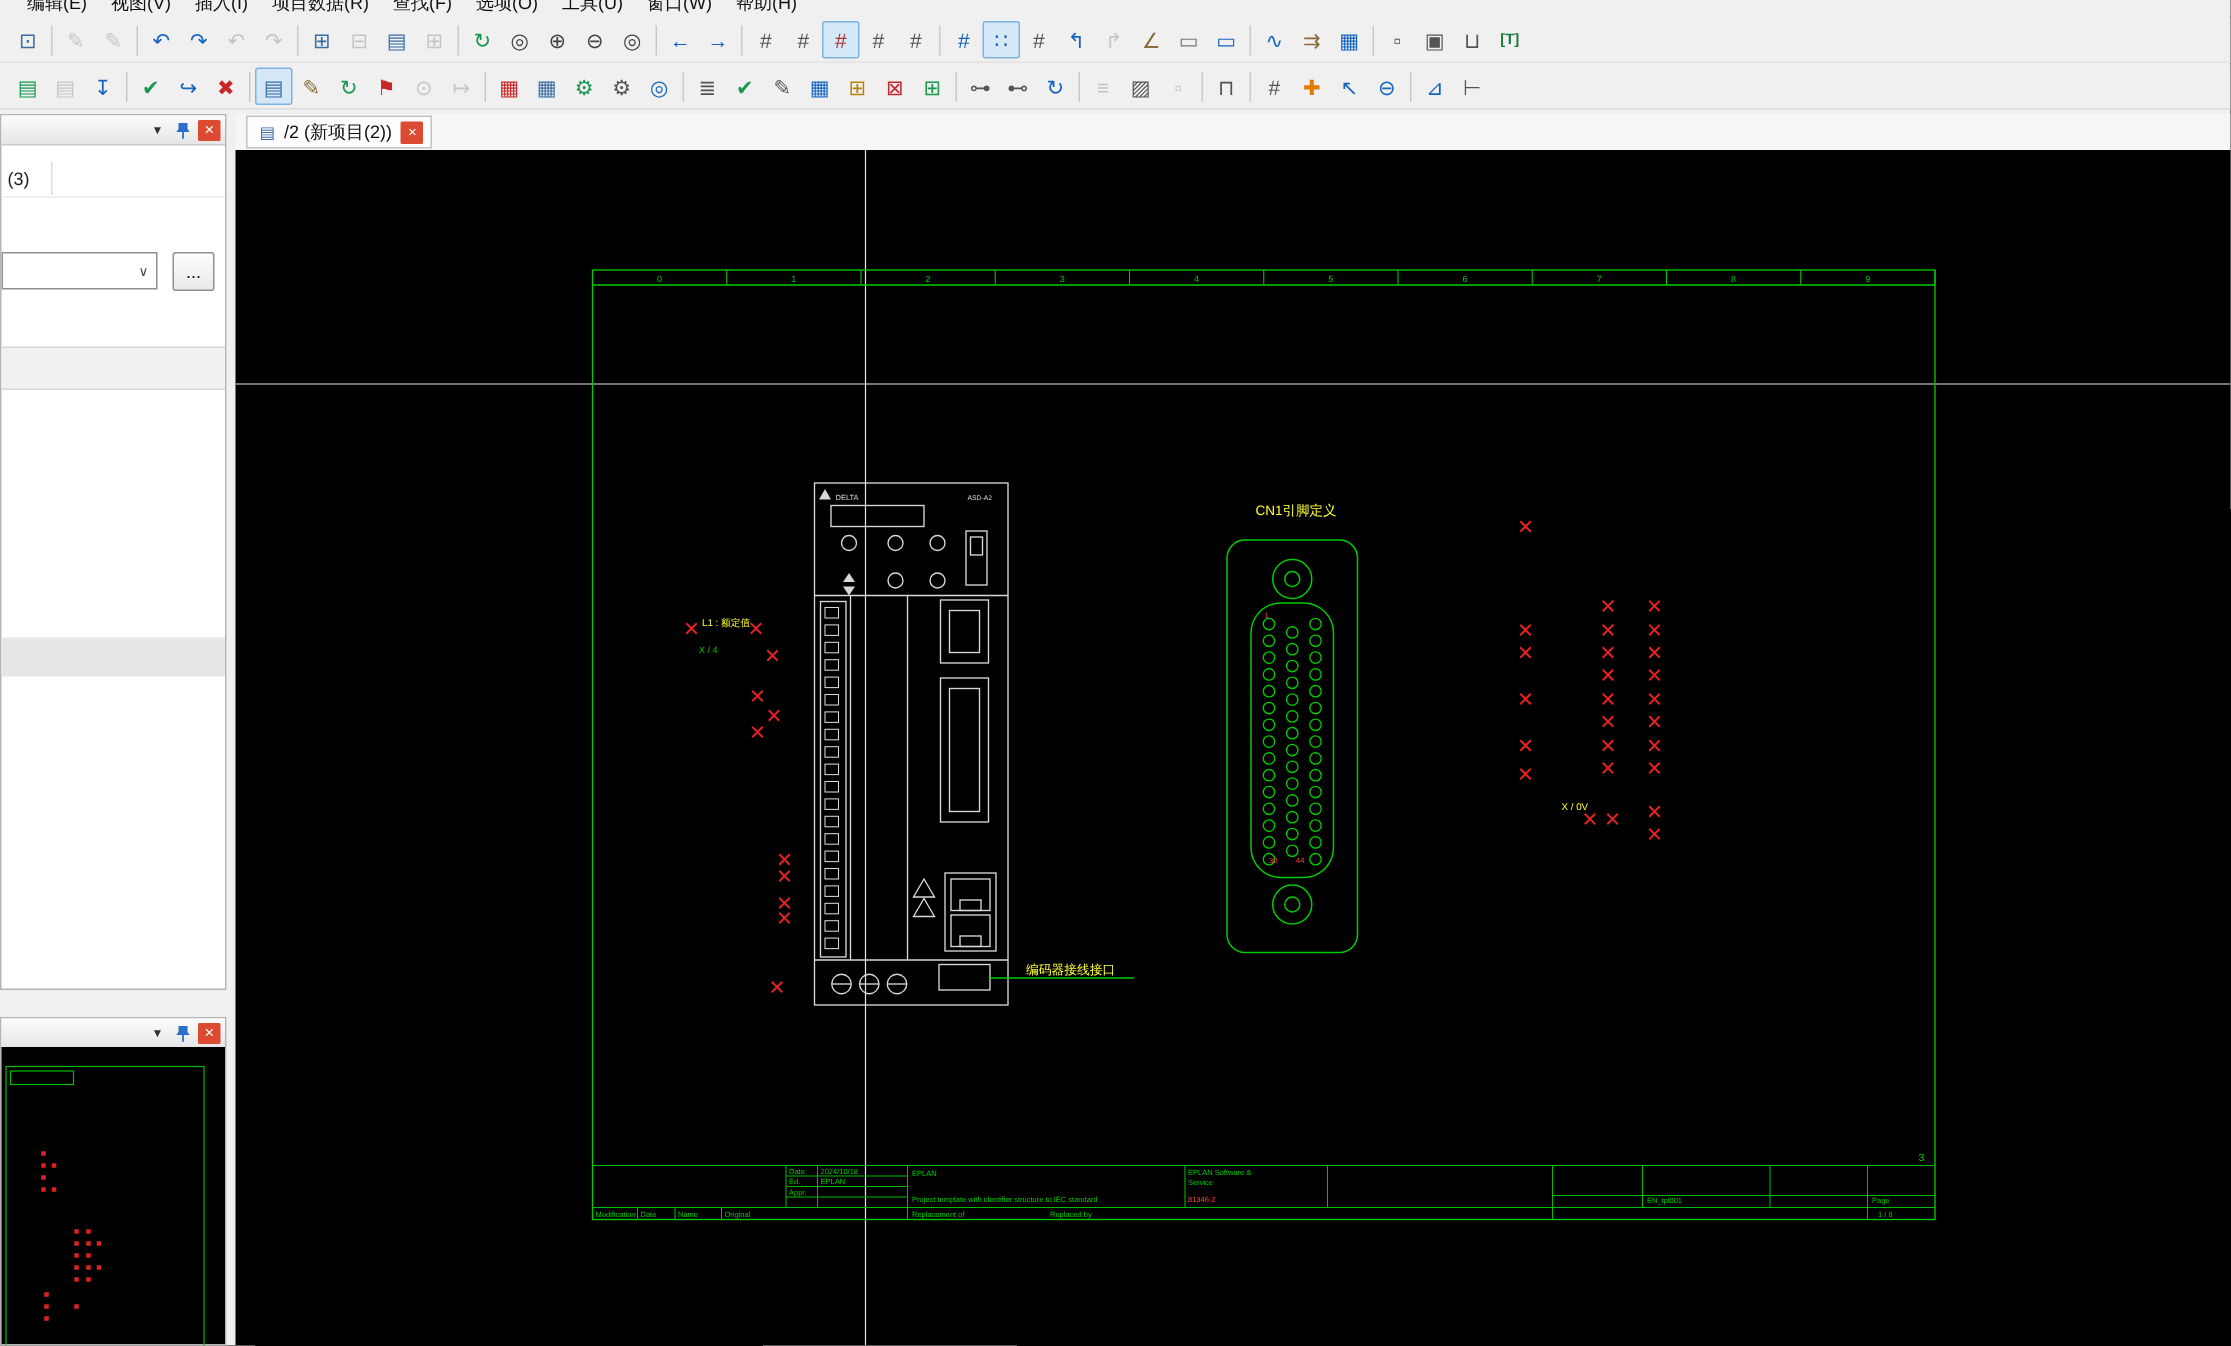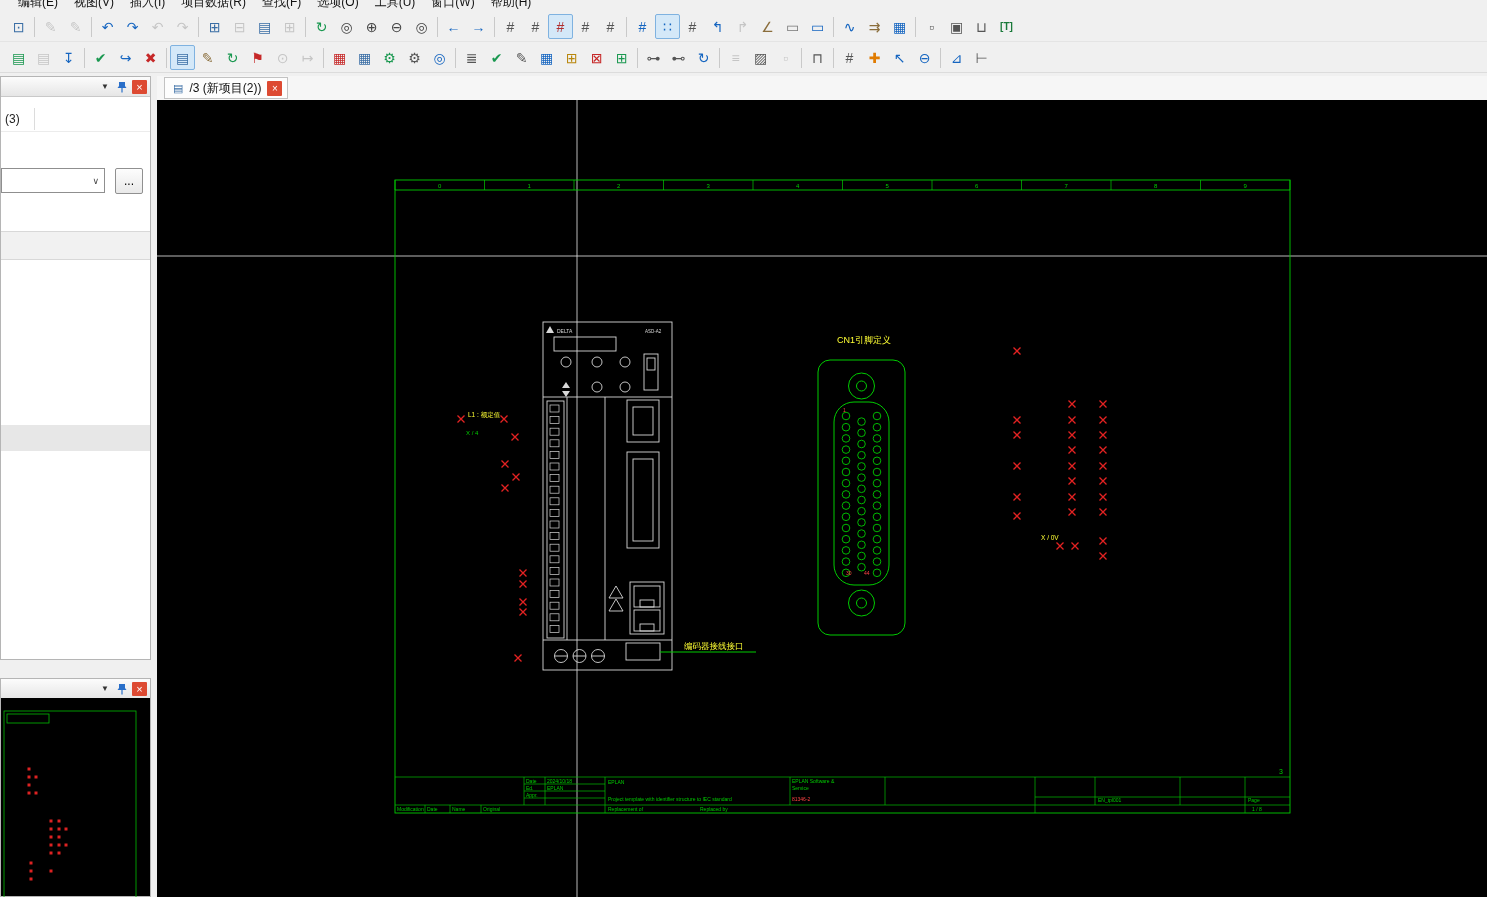--- a/index.html
+++ b/index.html
@@ -407,21 +407,21 @@
           <rect x="48.5" y="869.5" width="3" height="3"></rect>
           <rect x="28.5" y="877.5" width="3" height="3"></rect>
         </g>
     </svg>
   </div>
 </div>
 
 <div class="tabbar">
   <div class="tab">
     <span class="tab-icon">▤</span>
-    <span>/3 (新项目(2))</span>
+    <span>/2 (新项目(2))</span>
     <span class="tab-close">×</span>
   </div>
 </div>
 
 <div class="canvas">
 <svg id="cad" width="1330" height="797" viewBox="157 100 1330 797">
   <defs>
     <pattern id="hatch" width="4" height="4" patternUnits="userSpaceOnUse" patternTransform="rotate(45)">
       <line x1="0" y1="0" x2="0" y2="4" stroke="#d8d8d8" stroke-width="1"></line>
     </pattern>

